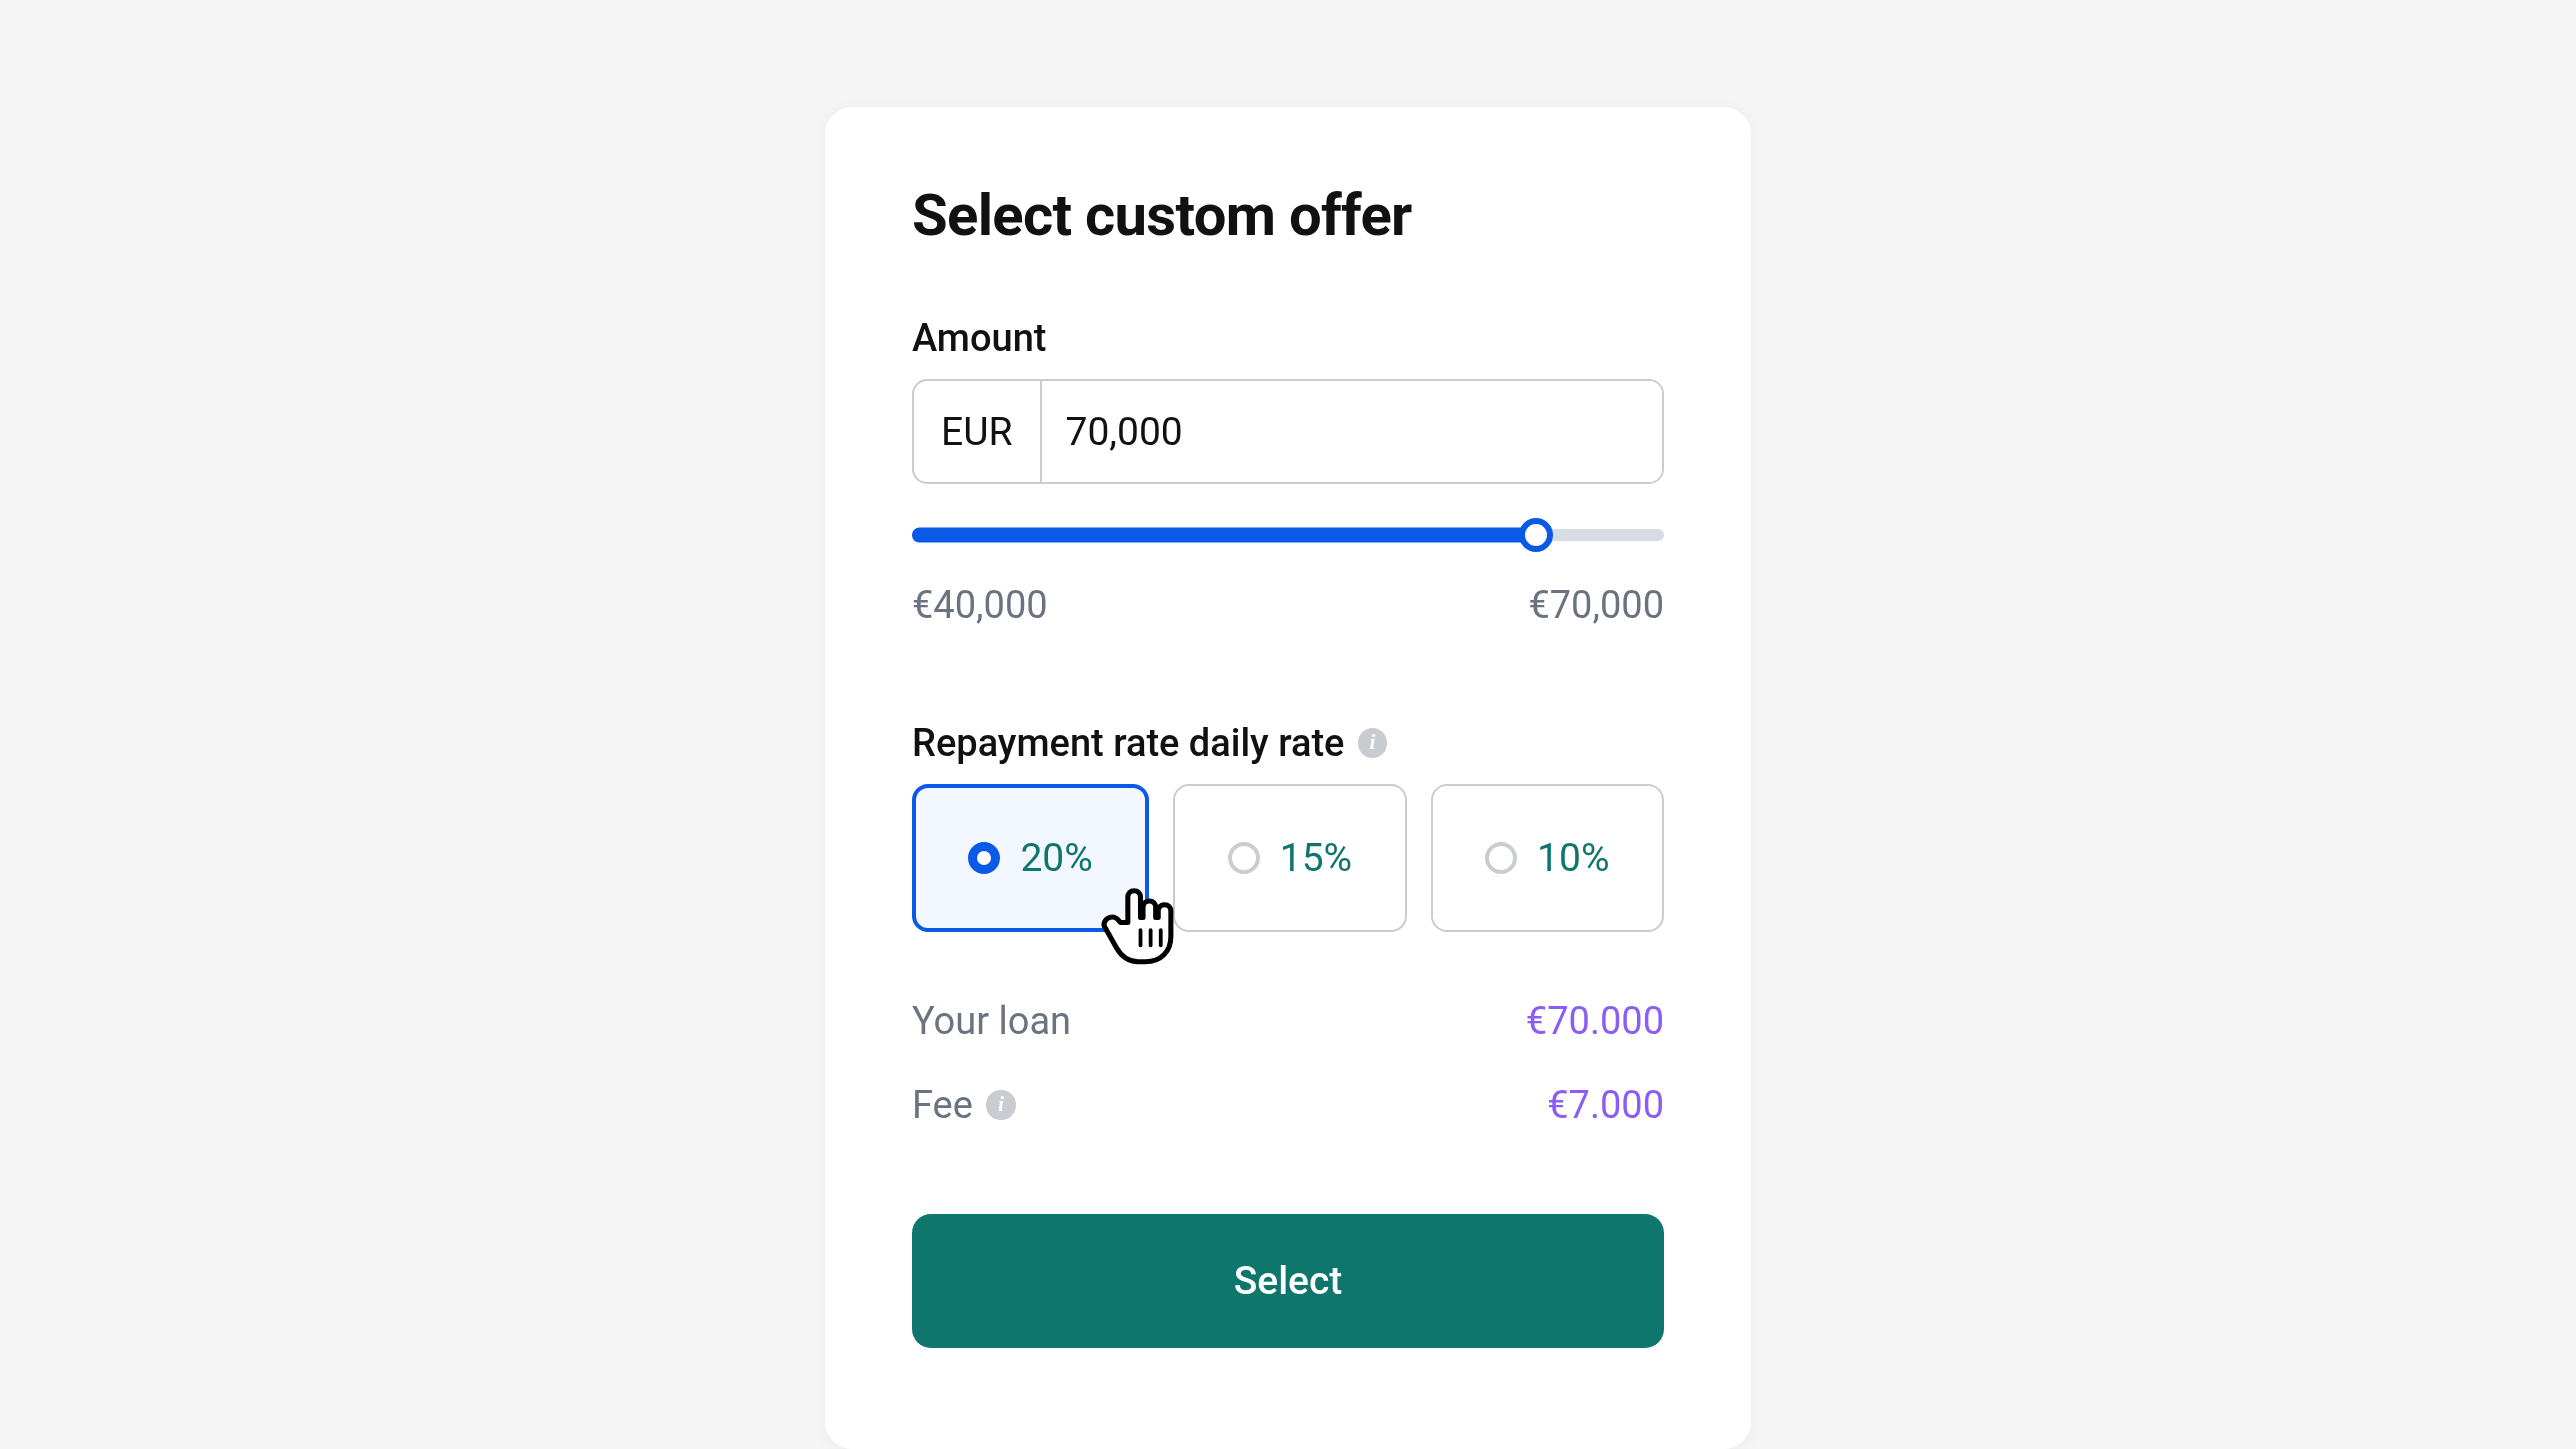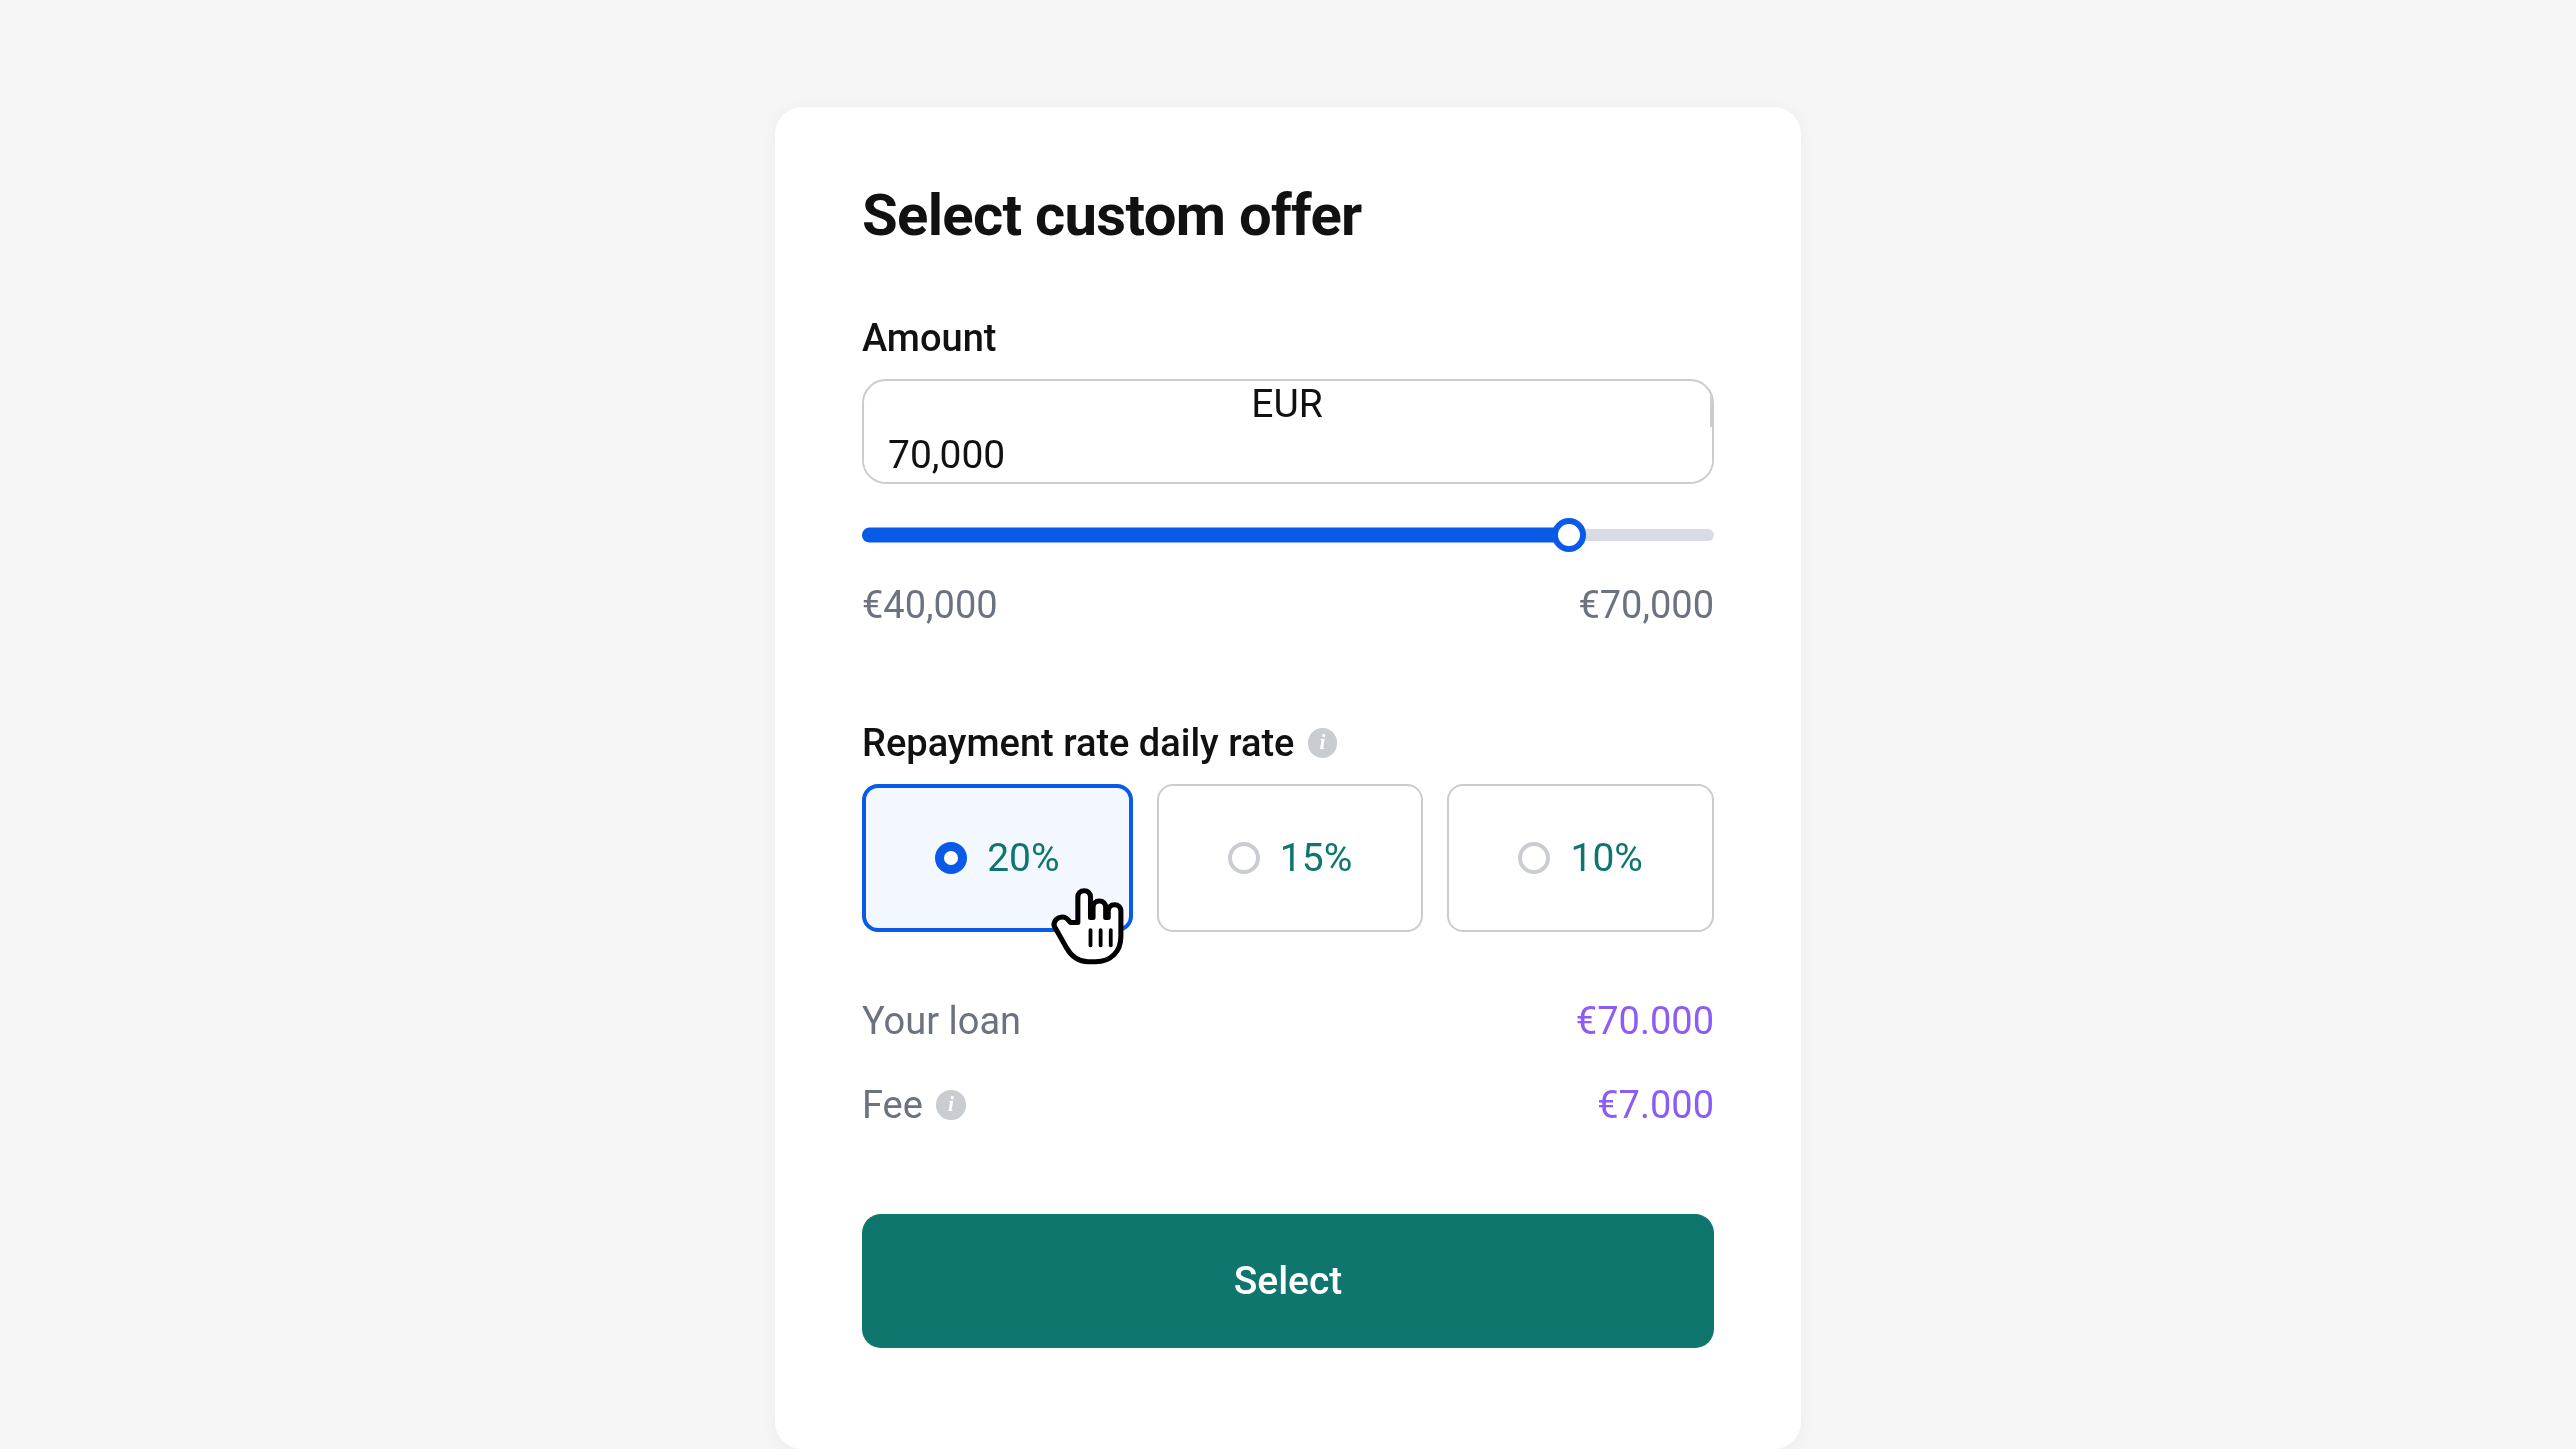--- a/index.html
+++ b/index.html
@@ -5,21 +5,21 @@
   * { box-sizing: border-box; margin: 0; padding: 0; }
   html, body { width: 2576px; height: 1449px; }
   body {
     background: #f5f5f5;
     font-family: -apple-system, BlinkMacSystemFont, "Segoe UI", Roboto, Helvetica, Arial, sans-serif;
     display: flex;
     justify-content: center;
     padding-top: 107px;
   }
   .card {
-    width: 1026px;
+    width: 926px;
     background: #ffffff;
     border-radius: 27px;
     padding: 74px 87px 87px 87px;
     box-shadow: 0 2.7px 16px rgba(0,0,0,0.04);
   }
   .title {
     font-size: 58px;
     font-weight: 700;
     color: #111;
     margin-bottom: 67px;
@@ -30,25 +30,24 @@
     font-weight: 500;
     color: #111;
     margin-bottom: 19px;
     display: flex;
     align-items: center;
     gap: 13.4px;
   }
   .amount-input-wrap {
     display: flex;
     border: 2px solid #c9ccd1;
-    border-radius: 24px;
+    border-radius: 15px;
     height: 105px;
     overflow: hidden;
     margin-bottom: 44px;
-    flex-direction: column;
   }
   .currency-prefix {
     display: flex;
     align-items: center;
     justify-content: center;
     padding: 0 27px;
     font-size: 39px;
     color: #111;
     border-right: 2px solid #c9ccd1;
   }

